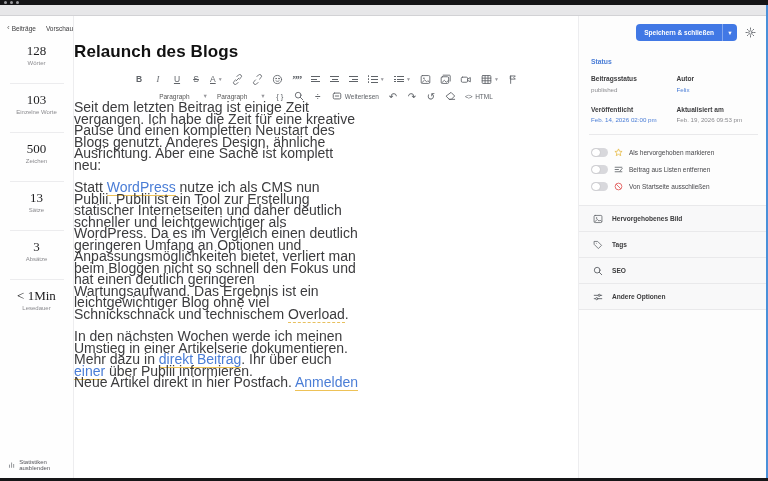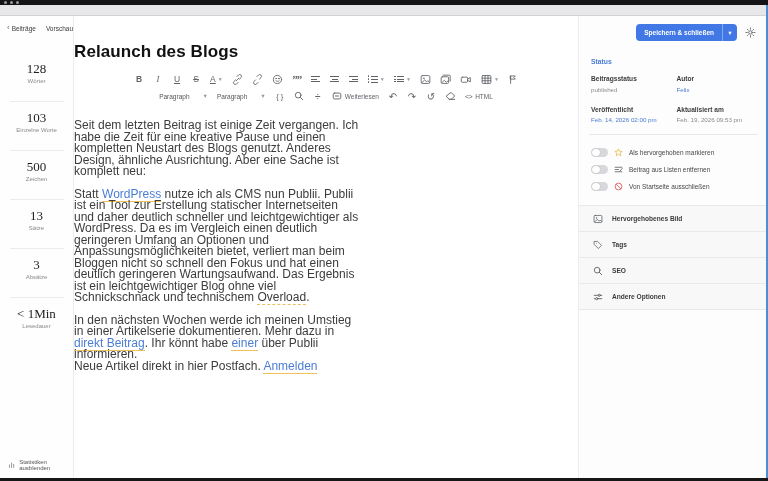--- a/index.html
+++ b/index.html
@@ -13,21 +13,21 @@
   .right-edge { position:absolute; top:5px; bottom:3px; right:0; width:2px; background:#4a90d9; }
 
   .app { display:flex; height:462px; background:#fff; }
 
   
   .left-sb { width:74px; border-right:1px solid #ededef; position:relative; background:#fefefe; flex:none; }
   .nav-row { display:flex; align-items:center; padding:8px 0 0 7px; gap:5px; font-size:6.5px; color:#3a3a3c; }
   .nav-back { display:flex; align-items:center; gap:2px; cursor:pointer; }
   .nav-back .chev { font-size:8px; color:#666; line-height:6px; }
   .nav-sep { width:1px; height:8px; background:#d9d9dc; }
-  .stats { margin-top:22px; }
+  .stats { margin-top:4px; }
   .stat-item { text-align:center; padding:8px 0 9px 0; }
   .stat-item + .stat-item .stat-inner { border-top:1px solid #ececee;text-align:center; }
   .stat-inner { width:54px; margin:0 auto; padding-top:9px; }
   .stat-item:first-child .stat-inner { padding-top:0; }
   .stat-value { font-family:"Liberation Serif", serif; font-size:13px; color:#1d1d1f; line-height:14px; }
   .stat-label { font-size:6px; color:#8a8a8e; margin-top:2px; }
   .hide-stats { position:absolute; left:8px; bottom:7px; display:flex; align-items:center; gap:4px; font-size:6px; color:#55555a; cursor:pointer; }
 
   
   .main { flex:1; min-width:0; display:flex; flex-direction:column; }
@@ -47,21 +47,21 @@
   .al-r span:nth-child(2){ width:6px; margin-left:auto; } .al-r span:nth-child(1), .al-r span:nth-child(3){ width:9px; }
   .list-ic { display:flex; flex-direction:column; gap:1.5px; }
   .list-ic span { display:flex; align-items:center; gap:1.5px; }
   .list-ic .dot { width:1.5px; height:1.5px; background:#5f6368; border-radius:50%; }
   .list-ic .bar { width:7px; height:1px; background:#5f6368; }
   .select-like { display:flex; align-items:center; gap:12px; font-size:6.5px; color:#555; cursor:pointer; }
   .select-like .tb-chev { font-size:5.5px; }
   .tb-text { font-size:6.5px; color:#5f6368; }
   svg.ic { stroke:#5f6368; fill:none; stroke-width:1.1; stroke-linecap:round; stroke-linejoin:round; }
 
-  .body-col { width:287px; margin-top:18px; font-size:12px; line-height:11.5px; color:#3c3c3e; }
+  .body-col { width:287px; font-size:14px; line-height:11.5px; color:#3c3c3e; }
   .body-col p { margin-bottom:11px; }
   .body-link { color:#4a7dd6; text-decoration:none; border-bottom:1px solid #eec257; cursor:pointer; }
   .misspell { border-bottom:1px dashed #e8c05e; }
 
   
   .right-sb { width:190px; flex:none; border-left:1px solid #ededef; background:#fdfdfd; padding:8px 12px 0 12px; position:relative; }
   .actions-row { display:flex; align-items:center; justify-content:flex-end; gap:8px; }
   .save-btn { display:flex; align-items:stretch; height:17px; background:#4178e5; border-radius:4px; overflow:hidden; cursor:pointer; }
   .save-main { display:flex; align-items:center; padding:0 8px; color:#fff; font-size:6.5px; font-weight:bold; }
   .save-arrow { display:flex; align-items:center; justify-content:center; width:15px; border-left:1px solid rgba(255,255,255,0.35); color:#fff; font-size:5.5px; }
@@ -329,21 +329,21 @@
         <span class="tb-btn" style="gap:3px;">
             <span style="font-size:7px;letter-spacing:-0.5px;">&lt;&gt;</span>
             <span class="tb-text">HTML</span>
           </span>
       </div>
     </div>
 
     <div class="body-col">
       <p><span>Seit dem letzten Beitrag ist einige Zeit vergangen. Ich habe die Zeit für eine kreative Pause und einen kompletten Neustart des Blogs genutzt. Anderes Design, ähnliche Ausrichtung. Aber eine Sache ist komplett neu:</span></p>
       <p><span>Statt </span><a class="body-link">WordPress</a><span> nutze ich als CMS nun Publii. Publii ist ein Tool zur Erstellung statischer Internetseiten und daher deutlich schneller und leichtgewichtiger als WordPress. Da es im Vergleich einen deutlich geringeren Umfang an Optionen und Anpassungsmöglichkeiten bietet, verliert man beim Bloggen nicht so schnell den Fokus und hat einen deutlich geringeren Wartungsaufwand. Das Ergebnis ist ein leichtgewichtiger Blog ohne viel Schnickschnack und technischem </span><span class="misspell">Overload</span><span>.</span></p>
-      <p><span>In den nächsten Wochen werde ich meinen Umstieg in einer Artikelserie dokumentieren. Mehr dazu in </span><a class="body-link">direkt Beitrag</a><span>. Ihr könnt habe </span><a class="body-link">einer</a><span> über Publii informieren.</span><br><span>Neue Artikel direkt in hier Postfach. </span><a class="body-link">Anmelden</a></p>
+      <p><span>In den nächsten Wochen werde ich meinen Umstieg in einer Artikelserie dokumentieren. Mehr dazu in </span><a class="body-link">direkt Beitrag</a><span>. Ihr über euch </span><a class="body-link">einer</a><span> über Publii informieren.</span><br><span>Neue Artikel direkt in hier Postfach. </span><a class="body-link">Anmelden</a></p>
     </div>
   </div>
 
   <div class="right-sb">
     <div class="actions-row">
       <span class="save-btn">
         <span class="save-main">Speichern &amp; schließen</span>
         <span class="save-arrow">▼</span>
       </span>
       <span class="gear">

